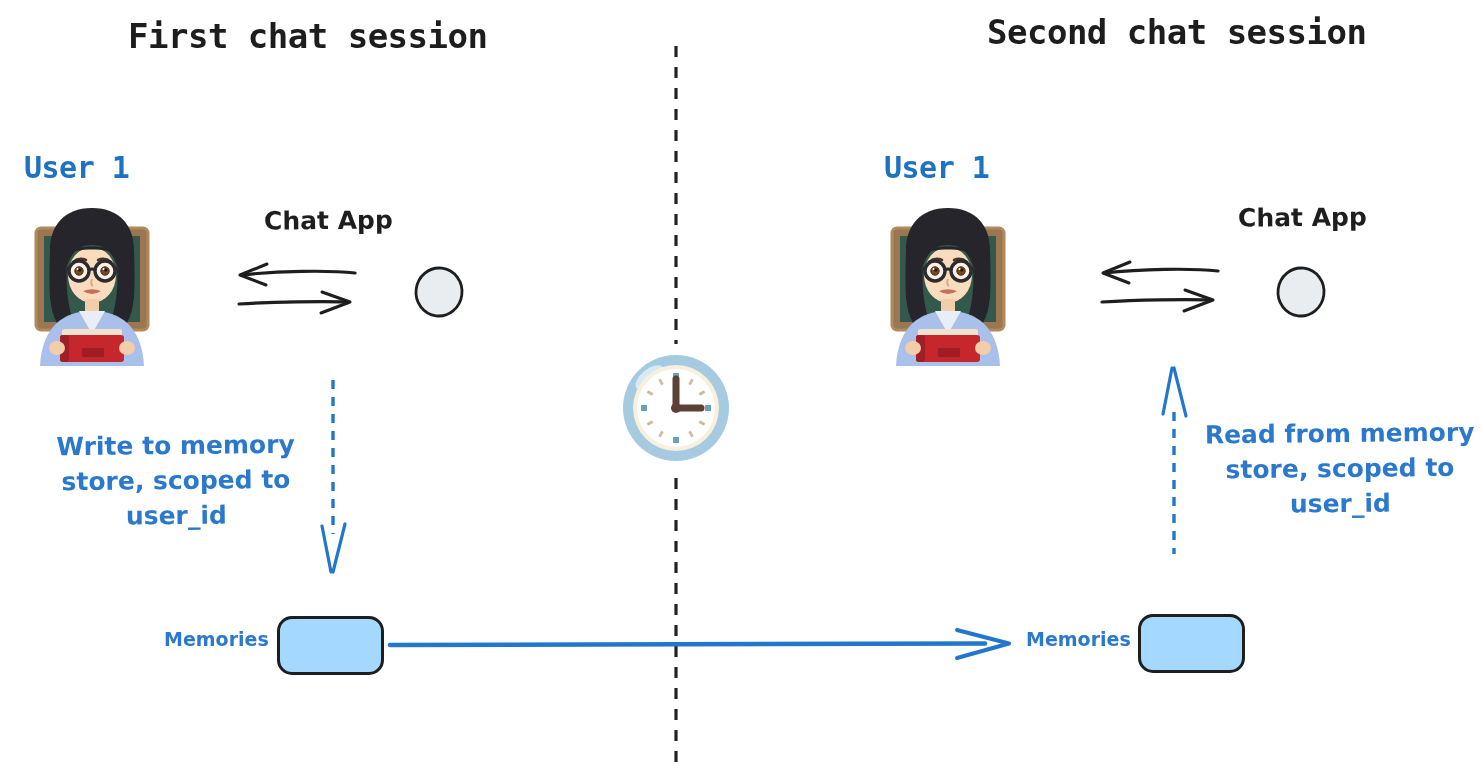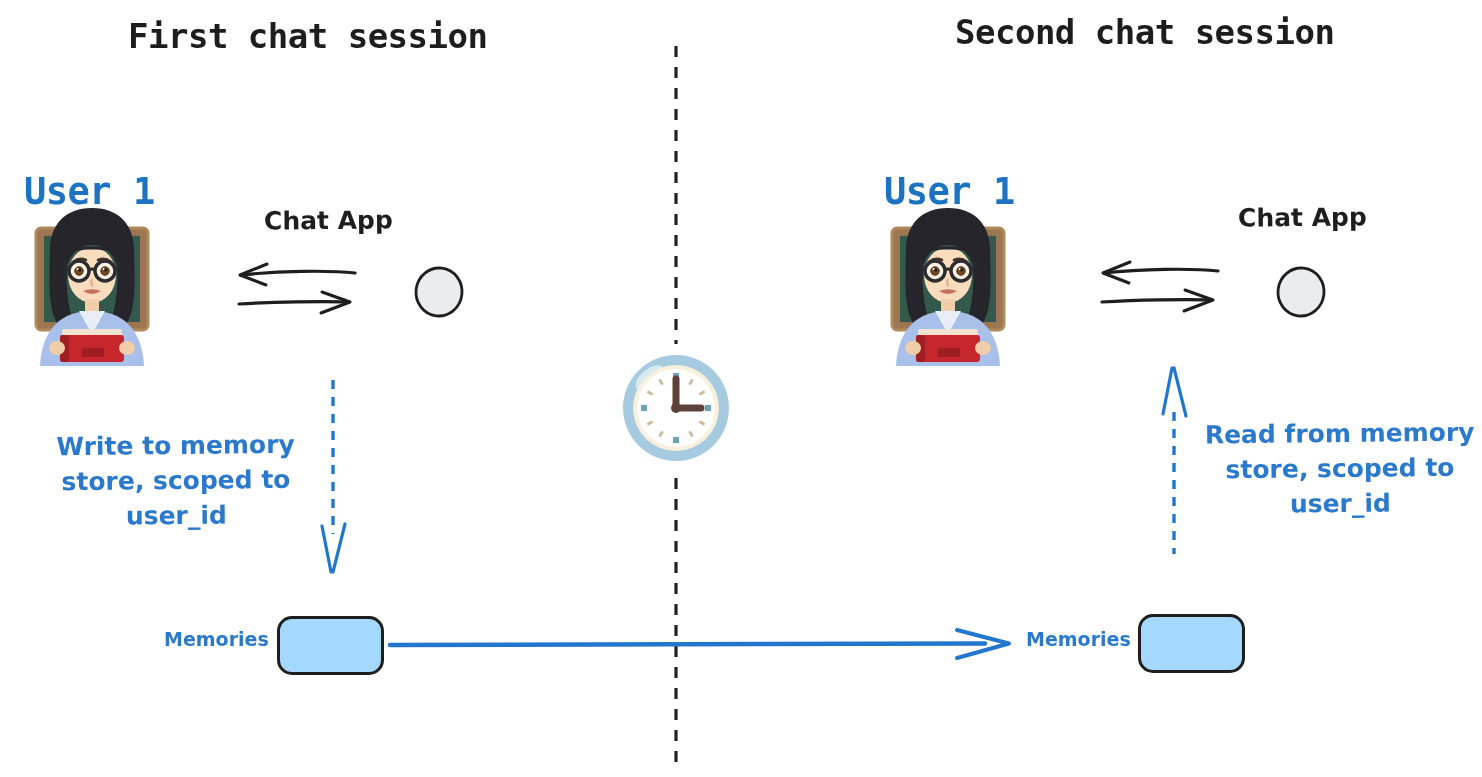--- a/index.html
+++ b/index.html
@@ -8,23 +8,22 @@
     background:#ffffff;font-family:"DejaVu Sans",sans-serif;
   }
   .abs{position:absolute;}
   .session-title{
     font-family:"DejaVu Sans Mono",monospace;
     font-weight:700;font-size:34px;letter-spacing:-0.5px;color:#1d1d1d;
     white-space:nowrap;
   }
   .user-label{
     font-family:"DejaVu Sans Mono",monospace;
-    font-weight:700;font-size:37px;letter-spacing:-0.5px;color:#1d73c2;
+    font-weight:700;font-size:30px;letter-spacing:-0.5px;color:#1d73c2;
     white-space:nowrap;
-    margin-top:20px;
   }
   .hand{
     font-family:"DejaVu Sans",cursive;
     font-weight:600;
   }
   .chat-app-label{font-size:25px;color:#1e1e1e;white-space:nowrap;transform:rotate(-0.5deg);}
   .memory-note{
     font-size:25px;line-height:35px;color:#2b79cc;text-align:center;
   }
   .memories-label{font-size:19px;color:#2b79cc;white-space:nowrap;}
@@ -152,21 +151,21 @@
 
   <div class="abs hand memories-label" style="left:164px;top:628px;">Memories</div>
 
   <div class="abs memory-box" style="left:277px;top:616px;"></div>
 
   <svg class="abs" style="left:385px;top:624px;" width="640" height="40">
     <path d="M5,21 L600,19.5" stroke="#2277cc" stroke-width="4.5" fill="none" stroke-linecap="round"></path>
     <path d="M572,6 L624,19.5 M572,34 L624,19.5" stroke="#2277cc" stroke-width="4" fill="none" stroke-linecap="round"></path>
   </svg>
 
-  <div class="abs session-title" style="left:955px;top:12px;">Second chat session</div>
+  <div class="abs session-title" style="left:987px;top:12px;">Second chat session</div>
 
   <div class="abs user-label" style="left:884px;top:150px;">User 1</div>
 
   <svg class="abs" style="left:868px;top:198px;" width="160" height="168">
     <use href="#sym-teacher"></use>
   </svg>
 
   <div class="abs hand chat-app-label" style="left:1238px;top:203px;">Chat App</div>
 
   <svg class="abs" style="left:1096px;top:260px;" width="125" height="55">

